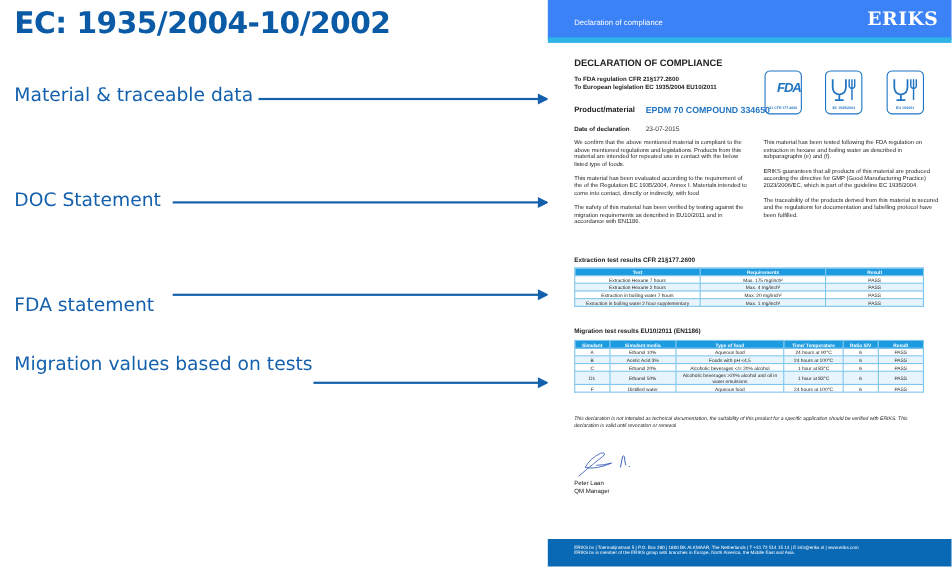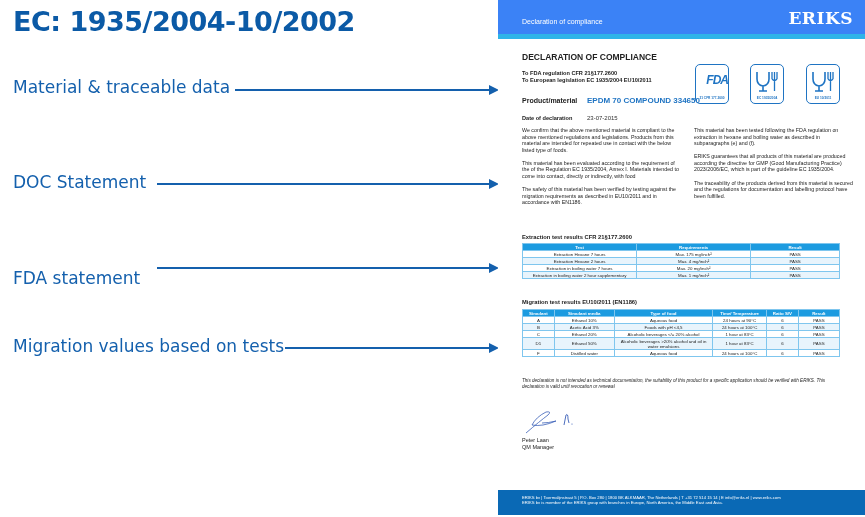--- a/index.html
+++ b/index.html
@@ -49,21 +49,21 @@
 
 <div class="callout" style="top:77px;">Material &amp; traceable data</div>
 <div class="arrow" style="left:235px; top:89px; width:262px;"></div>
 
 <div class="callout" style="top:172px;">DOC Statement</div>
 <div class="arrow" style="left:157px; top:183px; width:340px;"></div>
 
 <div class="callout" style="top:256px;margin-top:12px;">FDA statement</div>
 <div class="arrow" style="left:157px; top:267px; width:340px;"></div>
 
-<div class="callout" style="top:336px;">Migration values based on tests</div>
+<div class="callout" style="top:321px;">Migration values based on tests</div>
 <div class="arrow" style="left:285px; top:347px; width:212px;"></div>
 
 <div class="doc">
   <div class="doc-header">
     <div class="doc-header-title">Declaration of compliance</div>
     <div class="doc-logo">ERIKS</div>
   </div>
   <div class="doc-header-stripe"></div>
 
   <div class="doc-h1">DECLARATION OF COMPLIANCE</div>

